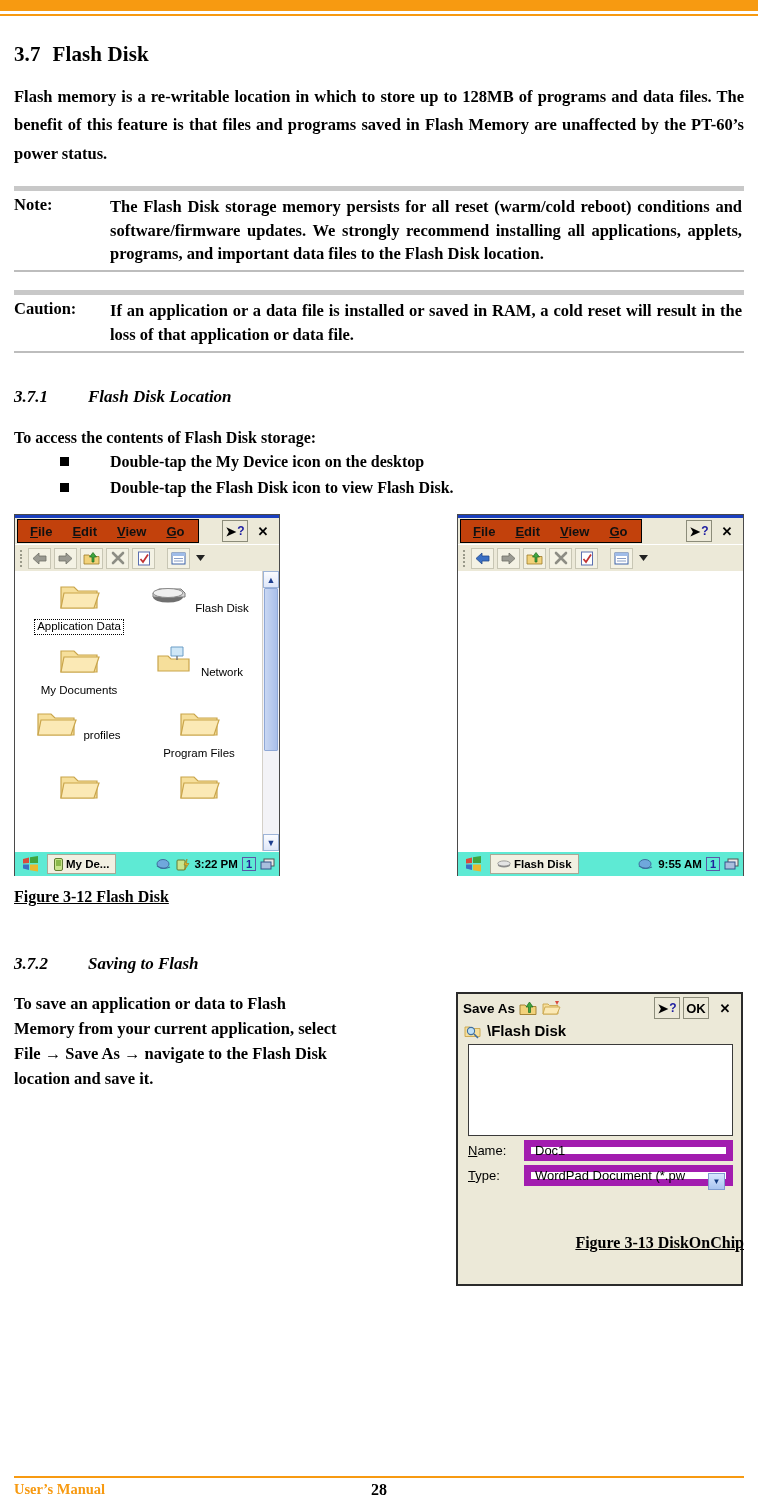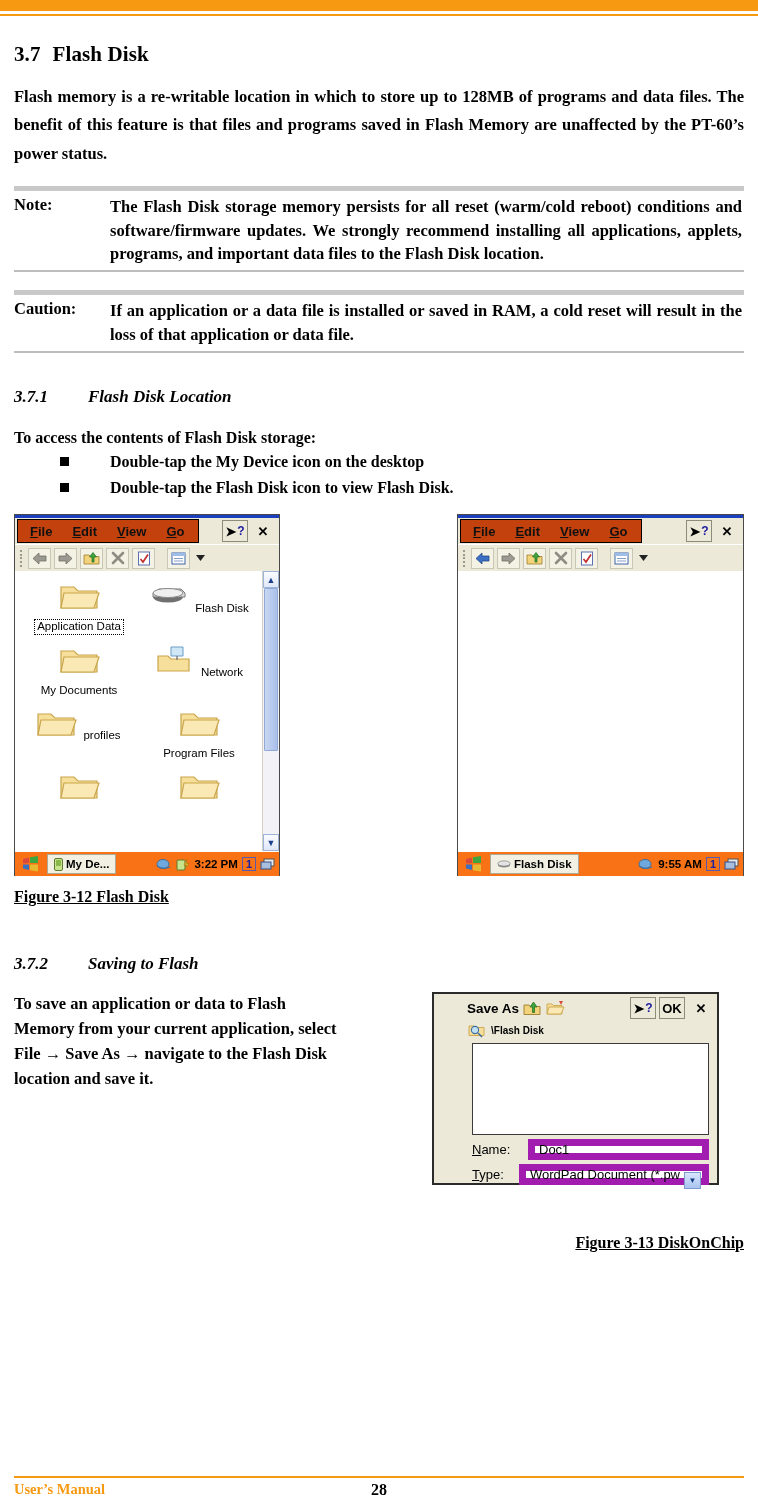--- a/index.html
+++ b/index.html
@@ -97,21 +97,21 @@
   .grip { width:6px; height:18px; display:flex; flex-direction:column; justify-content:space-around; }
   .grip i { display:block; width:2px; height:2px; background:#9a9a8a; margin-left:1px; }
   .tb {
     width:23px; height:21px; border:1px solid #c8c6b4; background:#F4F2E4;
     display:flex; align-items:center; justify-content:center;
   }
   .tb.sep { border:none; background:none; width:6px; }
 
   .ce-client { background:#fff; position:relative; overflow:hidden; }
   .ce-status {
-    height:25px; background:#f97316; display:flex; align-items:center;
+    height:25px; background:#5eead4; display:flex; align-items:center;
     gap:3px; padding:0 3px; border-top:1px solid #fff;
   }
   .st-start {
     width:26px; height:20px; display:flex; align-items:center; justify-content:center;
   }
   .st-task {
     flex:0 1 auto; height:20px; border:1px solid #aaa896; background:#F2F0E2;
     display:flex; align-items:center; gap:3px; padding:0 6px;
     font-family:"Liberation Sans", sans-serif; font-size:11.5px; font-weight:bold;
   }
@@ -160,21 +160,21 @@
   }
   .sa-title {
     display:flex; align-items:center; gap:4px; padding:3px 3px 2px 5px; height:27px;
   }
   .sa-title .t {
     font-family:"Liberation Sans", sans-serif; font-size:13.5px; font-weight:bold; color:#000;
   }
   .sa-title .right { margin-left:auto; display:flex; align-items:center; gap:3px; }
   .sa-path {
     display:flex; align-items:center; gap:6px; padding:1px 6px 3px 6px;
-    font-family:"Liberation Sans", sans-serif; font-size:10px; font-weight:bold;
+    font-family:"Liberation Sans", sans-serif; font-size:15px; font-weight:bold;
   }
   .sa-list {
     margin:2px 8px 4px 10px; background:#fff; border:1px solid #3a3a3a; height:92px;
   }
   .sa-field {
     display:flex; align-items:center; gap:6px; margin:0 8px 4px 10px;
     font-family:"Liberation Sans", sans-serif; font-size:13px;
   }
   .sa-field .lbl { width:50px; }
   .sa-field .lbl u { text-decoration:underline; }
@@ -537,21 +537,21 @@
   <div class="cap" style="margin-top:4px;">Figure 3-12 Flash Disk</div>
 
   <div class="sub" style="margin-top:48px;">
     <span class="sn">3.7.2</span>
     <span class="st">Saving to Flash</span>
   </div>
 
   <div class="s372-row">
     <div class="s372-text" style="margin-top:18px;">To save an application or data to Flash Memory from your current application, select File  → Save As  → navigate to the Flash Disk location and save it.</div>
 
-    <div class="saveas" style="left:418px; top:0px; width:287px; height:193px;padding-left:28px;">
+    <div class="saveas" style="left:442px; top:0px; width:287px; height:294px;">
       <div class="sa-title">
         <span class="t">Save As</span>
         <span style="display:flex;">
           <svg width="19" height="17" viewBox="0 0 19 17">
             <path d="M1 5 L6 5 L7.5 6.5 L17 6.5 L17 14.5 L1 14.5 Z" fill="#F2D27A" stroke="#9c7b2a" stroke-width="0.9"></path>
             <path d="M9.5 12.5 L9.5 7 L7 7 L10.5 2 L14 7 L11.5 7 L11.5 12.5 Z" fill="#3FA53F" stroke="#1d6b1d" stroke-width="0.7"></path>
           </svg>
         </span>
         <span style="display:flex;">
           <svg width="19" height="17" viewBox="0 0 19 17">

